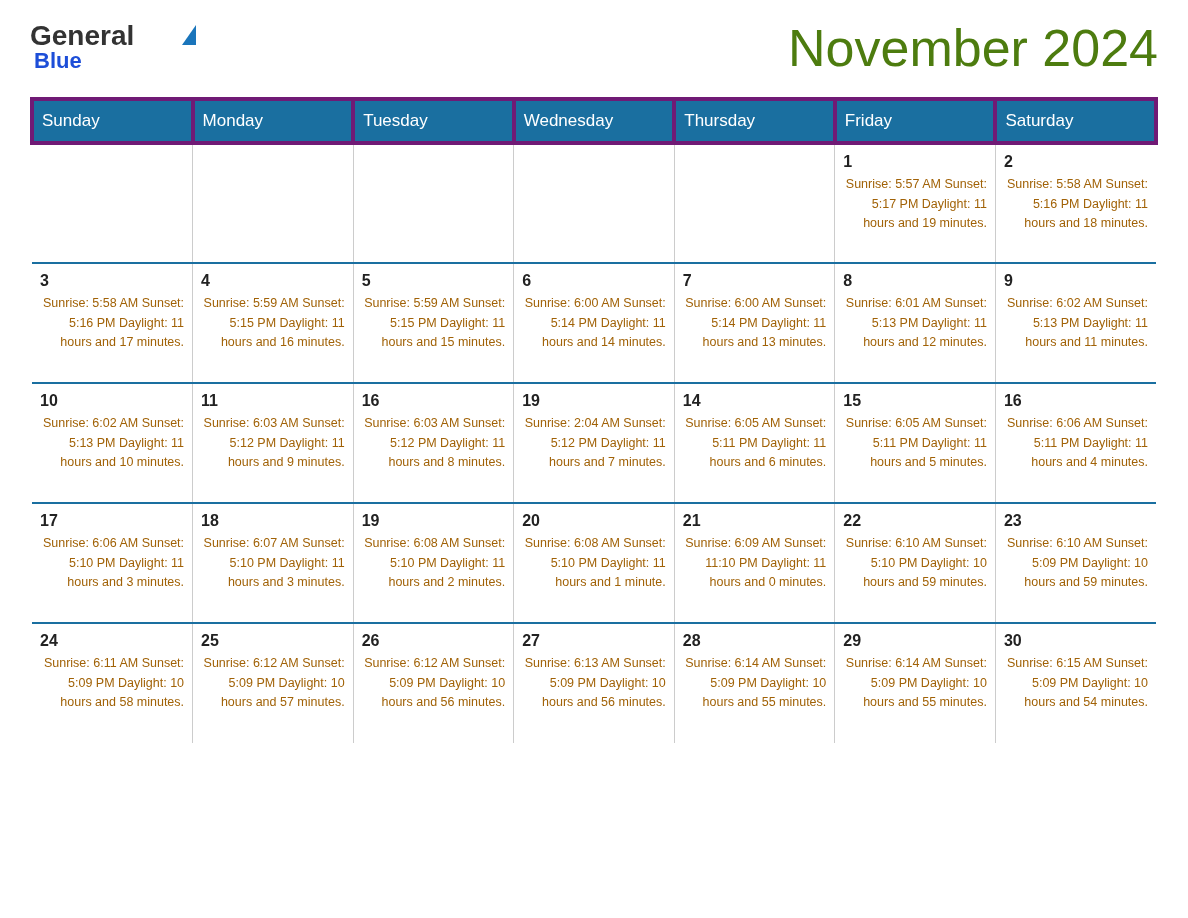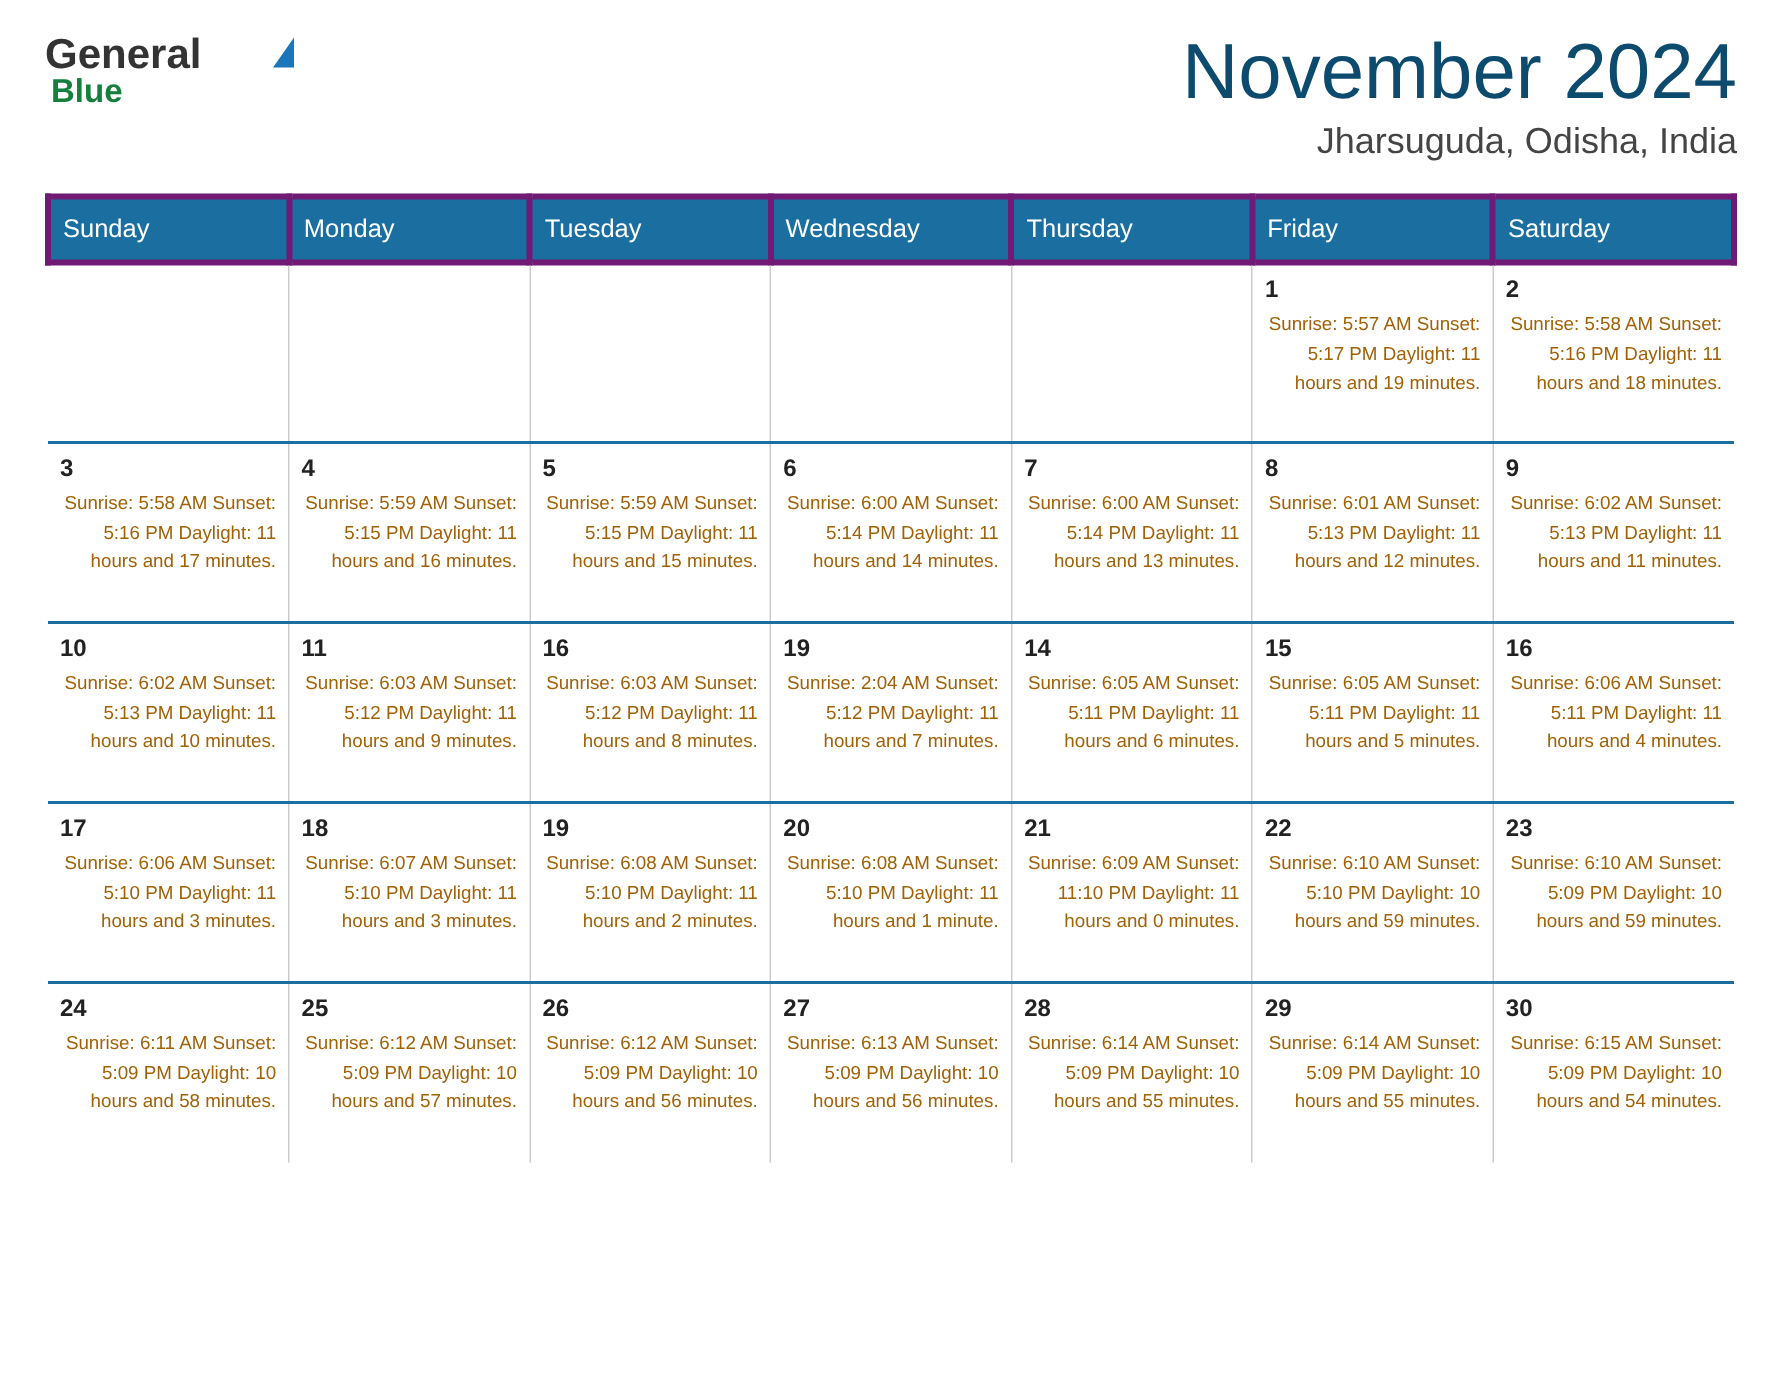--- a/index.html
+++ b/index.html
@@ -33,33 +33,33 @@
     }
     .logo-triangle {
       width: 0;
       height: 0;
       border-left: 14px solid transparent;
       border-bottom: 20px solid #1a75bb;
       margin-left: 4px;
       margin-bottom: 2px;
     }
     .logo-blue-text {
-      color: #15803d;
+      color: #1d4ed8;
       font-size: 22px;
       font-weight: bold;
       margin-top: -4px;
       margin-left: 4px;
     }
     .title-block {
       text-align: right;
     }
     .month-year {
       font-size: 52px;
       font-weight: normal;
-      color: #0c4a6e;
+      color: #4d7c0f;
       line-height: 1.1;
     }
     .location {
       font-size: 24px;
       color: #444;
       margin-top: 4px;
     }
     table {
       width: 100%;
       border-collapse: collapse;
@@ -110,21 +110,20 @@
 <div class="header">
   <div class="logo">
     <div class="logo-top">
       <span class="logo-general">General</span>
       <div class="logo-triangle"></div>
     </div>
     <span class="logo-blue-text">Blue</span>
   </div>
   <div class="title-block">
     <div class="month-year">November 2024</div>
-    <div class="location">Jharsuguda, Odisha, India</div>
   </div>
 </div>
 
 <table>
   <thead>
     <tr>
     <th>Sunday</th>
         <th>Monday</th>
         <th>Tuesday</th>
         <th>Wednesday</th>

